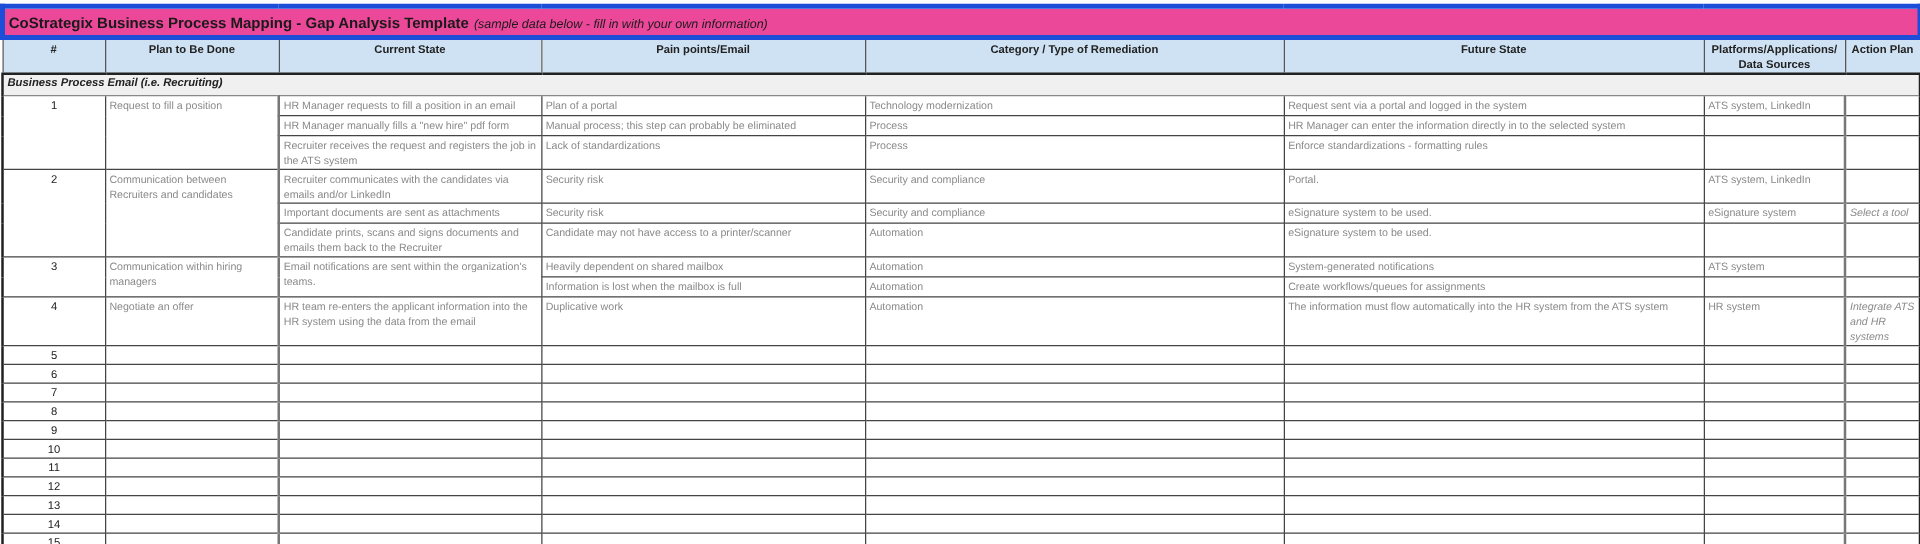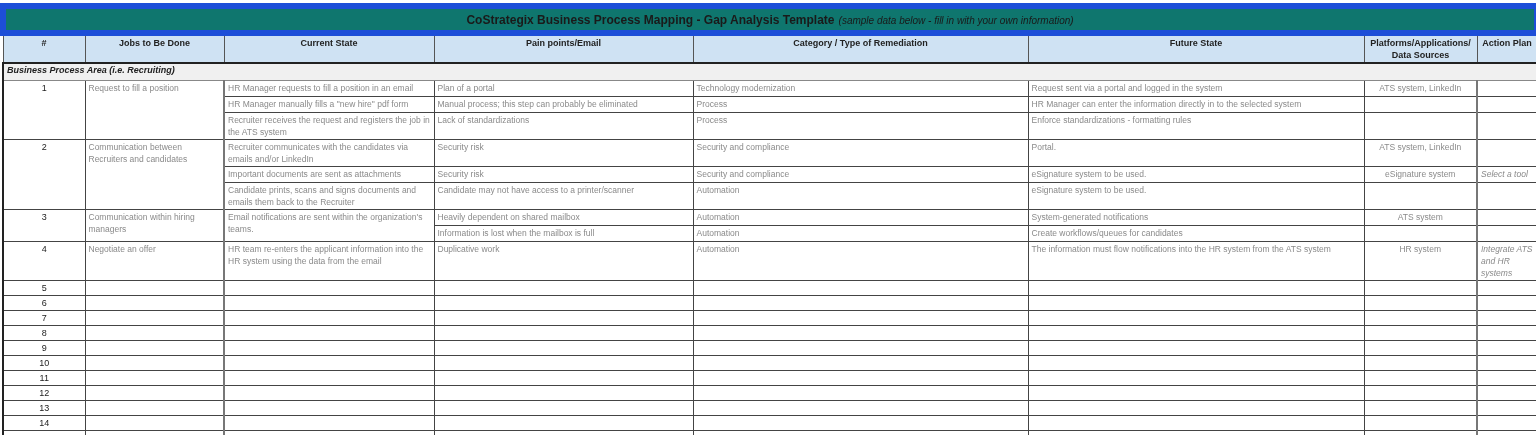--- a/index.html
+++ b/index.html
@@ -1,29 +1,29 @@
 <!DOCTYPE html>
 <html><head>
 <meta charset="utf-8">
 <style>
   html, body { margin:0; padding:0; background:#ffffff; }
   body { width:1536px; height:435px; overflow:hidden; font-family:"Liberation Sans", sans-serif; }
   .sheet { position:absolute; left:0; top:3px; width:1534px; }
   table { border-collapse:collapse; table-layout:fixed; width:1534px; }
   td, th { padding:1px 3px; vertical-align:top; overflow:hidden; }
-  .title-row td { background:#0f766e; border:6px solid #1d4ed8; height:19px; text-align:center; font-size:12px; font-weight:bold; color:#1a1a1a; vertical-align:middle; }
+  .title-row td { background:#ec4899; border:4px solid #1d4ed8; height:19px; font-size:12px; font-weight:bold; color:#1a1a1a; vertical-align:middle; }
   .title-row .sub { font-weight:normal; font-style:italic; font-size:10px; margin-left:4px; }
   .hdr-row th { background:#cfe2f3; border:1px solid #555; border-bottom:2px solid #222; font-size:9px; font-weight:bold; color:#222; text-align:center; height:24px; line-height:12px; }
   .sect-row td { background:#f0f0f0; font-size:9px; font-weight:bold; font-style:italic; color:#222; height:14px; border-left:2px solid #222; border-right:2px solid #222; border-bottom:1px solid #888; }
   .data td { font-size:8.5px; color:#8a8a8a; border:1px solid #444; line-height:12px; background:#fff; }
   .data td.num { color:#222; text-align:center; font-size:9px; }
   .data td.first { border-left:2px solid #222; }
   .data td.last { border-right:2px solid #222;font-style:italic; }
   .data td.jobs { border-right:2px solid #777; }
-  .data td.plat { border-right:2px solid #777;text-align:center; }
+  .data td.plat { border-right:2px solid #777; }
   .blank td { height:12px; }
   .bottom td { border-bottom:2px solid #222; }
   .r1a td, .r1b td, .r2b td, .r3a td, .r3b td { height:13px; }
 </style>
 </head>
 <body>
 
 <div class="sheet">
 <table>
   <colgroup>
@@ -39,31 +39,31 @@
 
   <tbody>
         <tr class="title-row">
     <td colspan="8">
       <span>CoStrategix Business Process Mapping - Gap Analysis Template</span><span class="sub">(sample data below - fill in with your own information)</span>
     </td>
   </tr>
 
   <tr class="hdr-row">
     <th>#</th>
-    <th>Jobs to Be Done</th>
+    <th>Plan to Be Done</th>
     <th>Current State</th>
     <th>Pain points/Email</th>
     <th>Category / Type of Remediation</th>
     <th>Future State</th>
     <th>Platforms/Applications/ Data Sources</th>
     <th>Action Plan</th>
   </tr>
 
   <tr class="sect-row">
-    <td colspan="8">Business Process Area (i.e. Recruiting)</td>
+    <td colspan="8">Business Process Email (i.e. Recruiting)</td>
   </tr>
 
   <tr class="data r1a">
     <td rowspan="3" class="num first">1</td>
     <td rowspan="3" class="jobs">Request to fill a position</td>
     <td>HR Manager requests to fill a position in an email</td>
     <td>Plan of a portal</td>
     <td>Technology modernization</td>
     <td>Request sent via a portal and logged in the system</td>
     <td class="plat">ATS system, LinkedIn</td>
@@ -119,32 +119,32 @@
     <td rowspan="2">Email notifications are sent within the organization's teams.</td>
     <td>Heavily dependent on shared mailbox</td>
     <td>Automation</td>
     <td>System-generated notifications</td>
     <td class="plat">ATS system</td>
     <td class="last"></td>
   </tr>
   <tr class="data r3b">
     <td>Information is lost when the mailbox is full</td>
     <td>Automation</td>
-    <td>Create workflows/queues for candidates</td>
+    <td>Create workflows/queues for assignments</td>
     <td class="plat"></td>
     <td class="last"></td>
   </tr>
 
   <tr class="data">
     <td class="num first">4</td>
     <td class="jobs">Negotiate an offer</td>
     <td>HR team re-enters the applicant information into the HR system using the data from the email</td>
     <td>Duplicative work</td>
     <td>Automation</td>
-    <td>The information must flow notifications into the HR system from the ATS system</td>
+    <td>The information must flow automatically into the HR system from the ATS system</td>
     <td class="plat">HR system</td>
     <td class="last" style="height:36px">Integrate ATS and HR systems</td>
   </tr>
 
   <tr class="data blank">
           <td class="num first">5</td>
           <td class="jobs"></td>
           <td></td>
           <td></td>
           <td></td>

